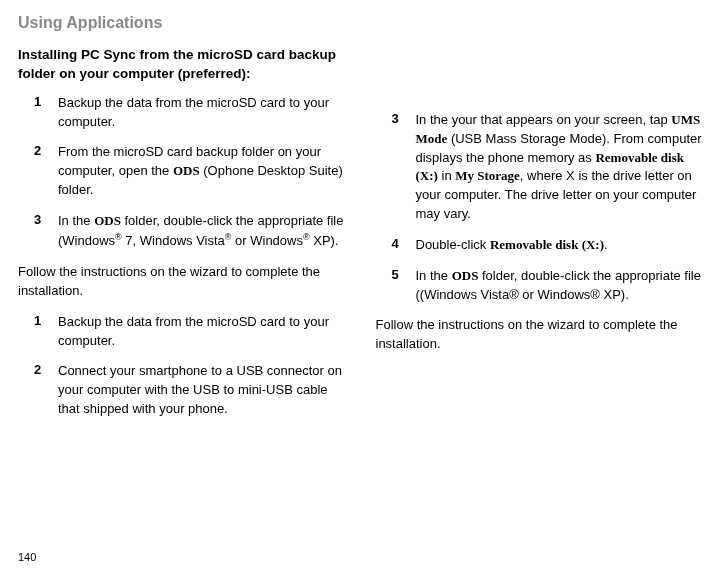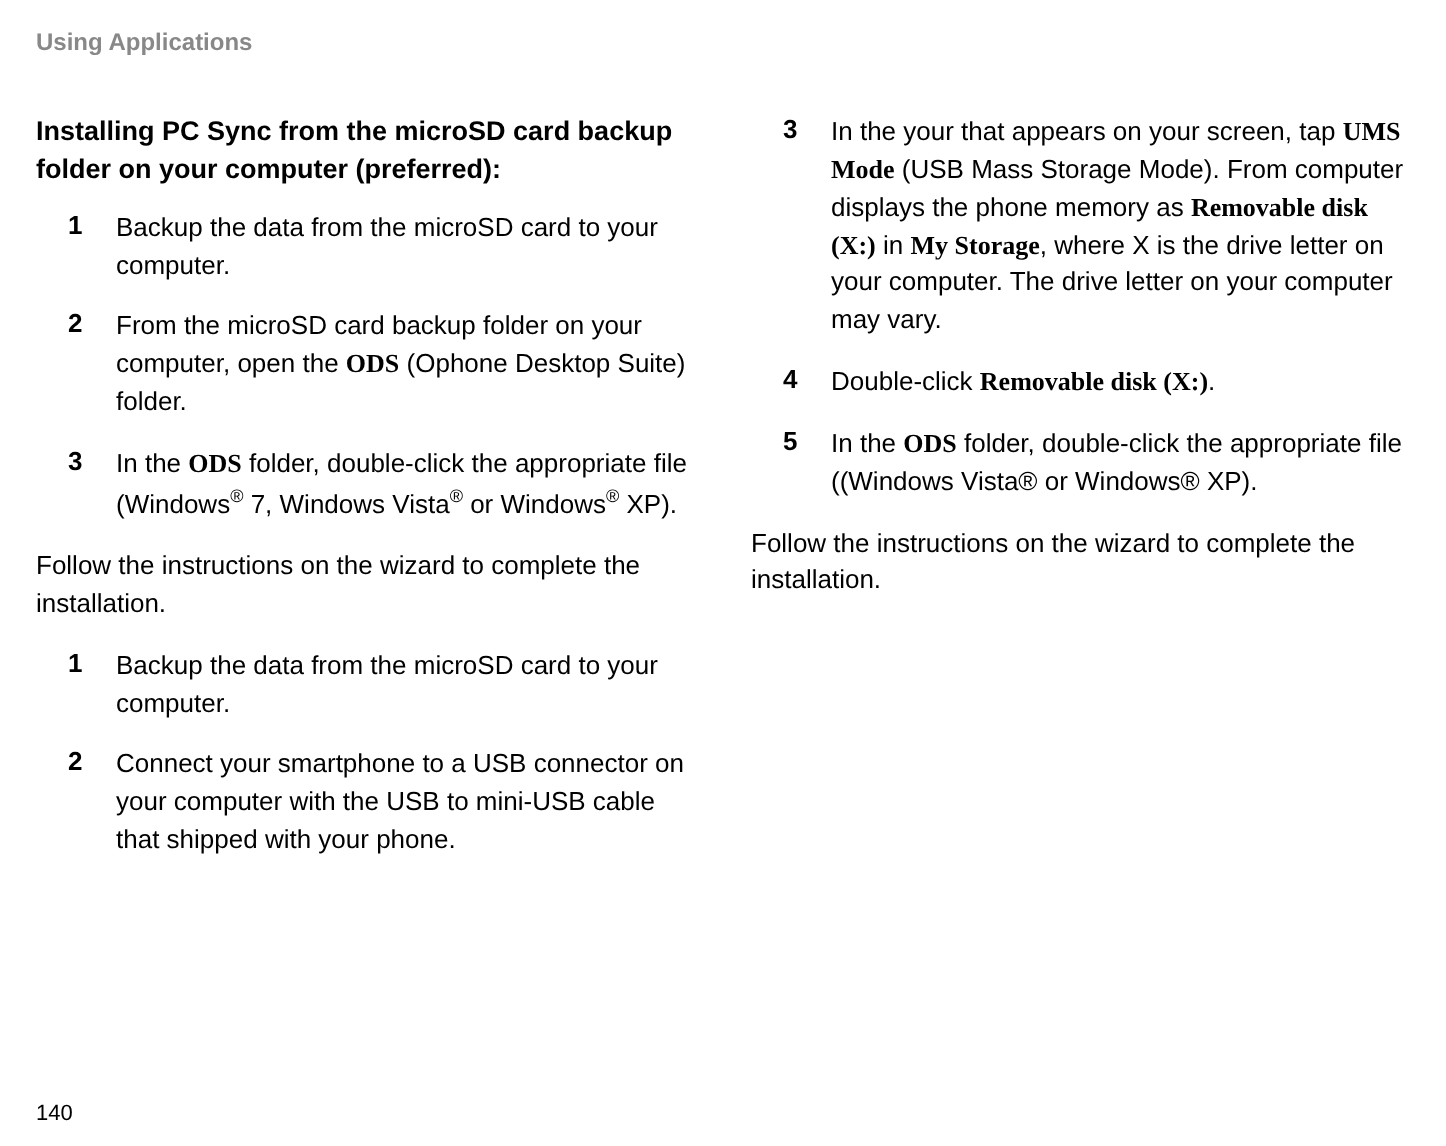--- a/index.html
+++ b/index.html
@@ -10,28 +10,29 @@
     body {
       font-family: Arial, Helvetica, sans-serif;
       background: #fff;
       color: #000;
       width: 723px;
       height: 573px;
       padding: 14px 20px 14px 18px;
       position: relative;
     }
     .header {
-      font-size: 12px;
+      font-size: 16px;
       font-weight: bold;
       color: #888;
-      margin-bottom: 29px;
+      margin-bottom: 14px;
     }
     .columns {
       display: flex;
       gap: 30px;
+      align-items: center;
     }
     .col {
       flex: 1;
       min-width: 0;
     }
     .section-title {
       font-size: 13.5px;
       font-weight: bold;
       line-height: 1.4;
       margin-bottom: 10px;

